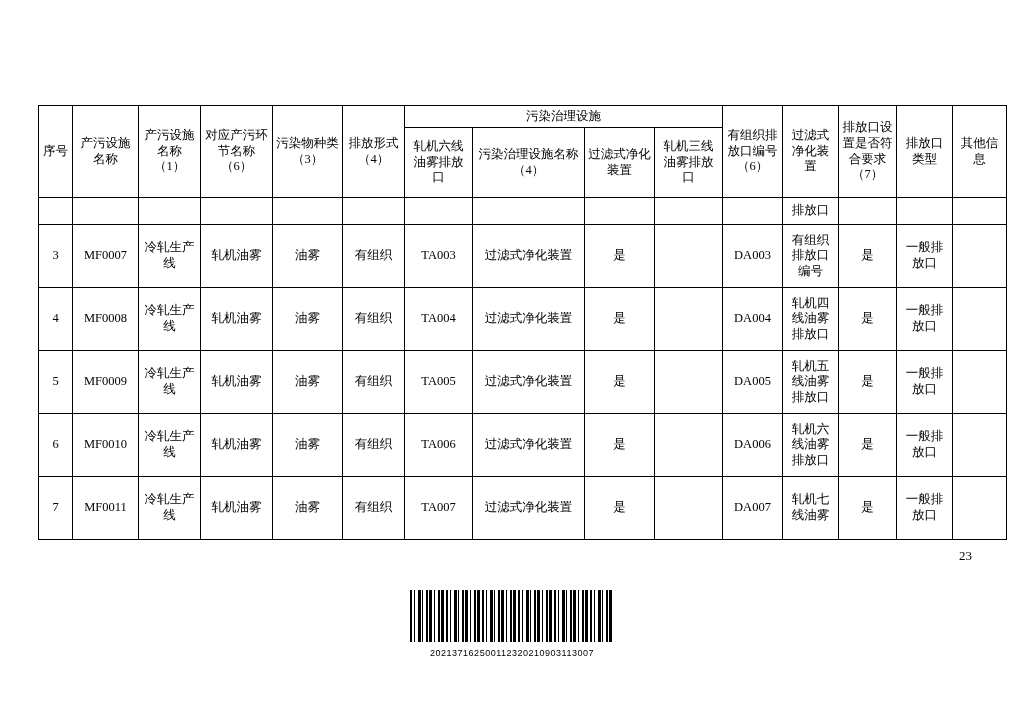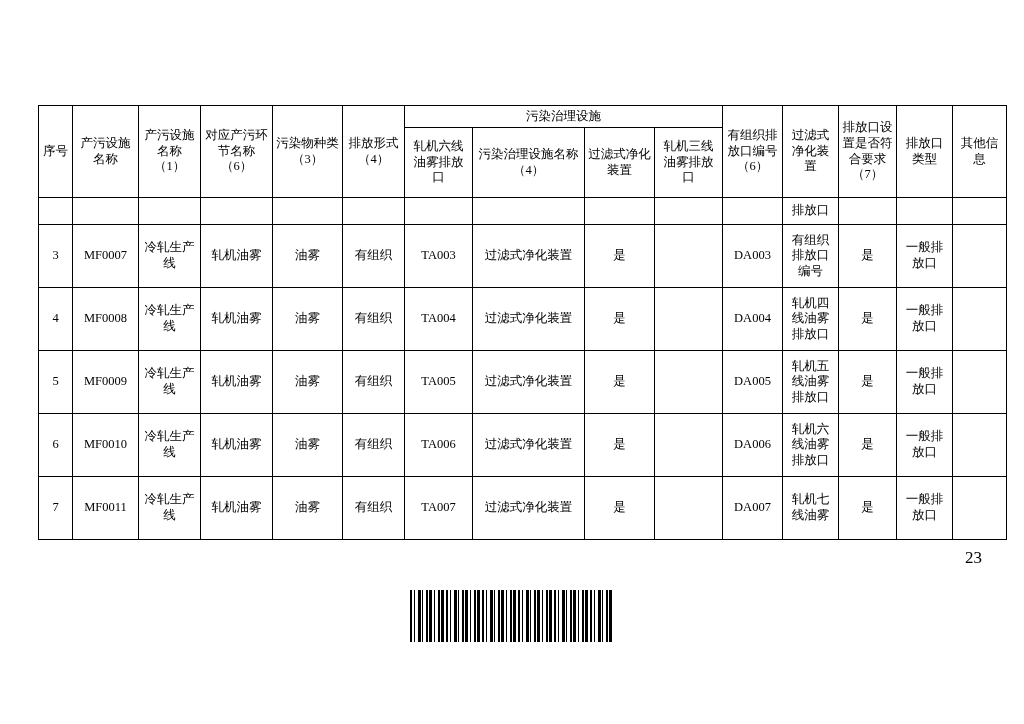--- a/index.html
+++ b/index.html
@@ -68,23 +68,23 @@
   col.c8  { width: 70px; }
   col.c9  { width: 68px; }
   col.c10 { width: 60px; }
   col.c11 { width: 56px; }
   col.c12 { width: 58px; }
   col.c13 { width: 56px; }
   col.c14 { width: 54px; }
 
   .page-number {
     position: absolute;
-    right: 42px;
+    right: 52px;
     top: 548px;
-    font-size: 17px;
+    font-size: 13px;
   }
   .barcode-area {
     position: absolute;
     left: 0;
     top: 590px;
     width: 1024px;
     text-align: center;
   }
   .barcode {
     display: inline-block;
@@ -264,15 +264,16 @@
           <td></td>
         </tr>
       </tbody>
     </table>
   </div>
 
   <div class="page-number">23</div>
 
   <div class="barcode-area">
     <div class="barcode"></div>
+    <div class="barcode-number">202137162500112320210903113007</div>
   </div>
 
 </div>
 
 </body></html>

